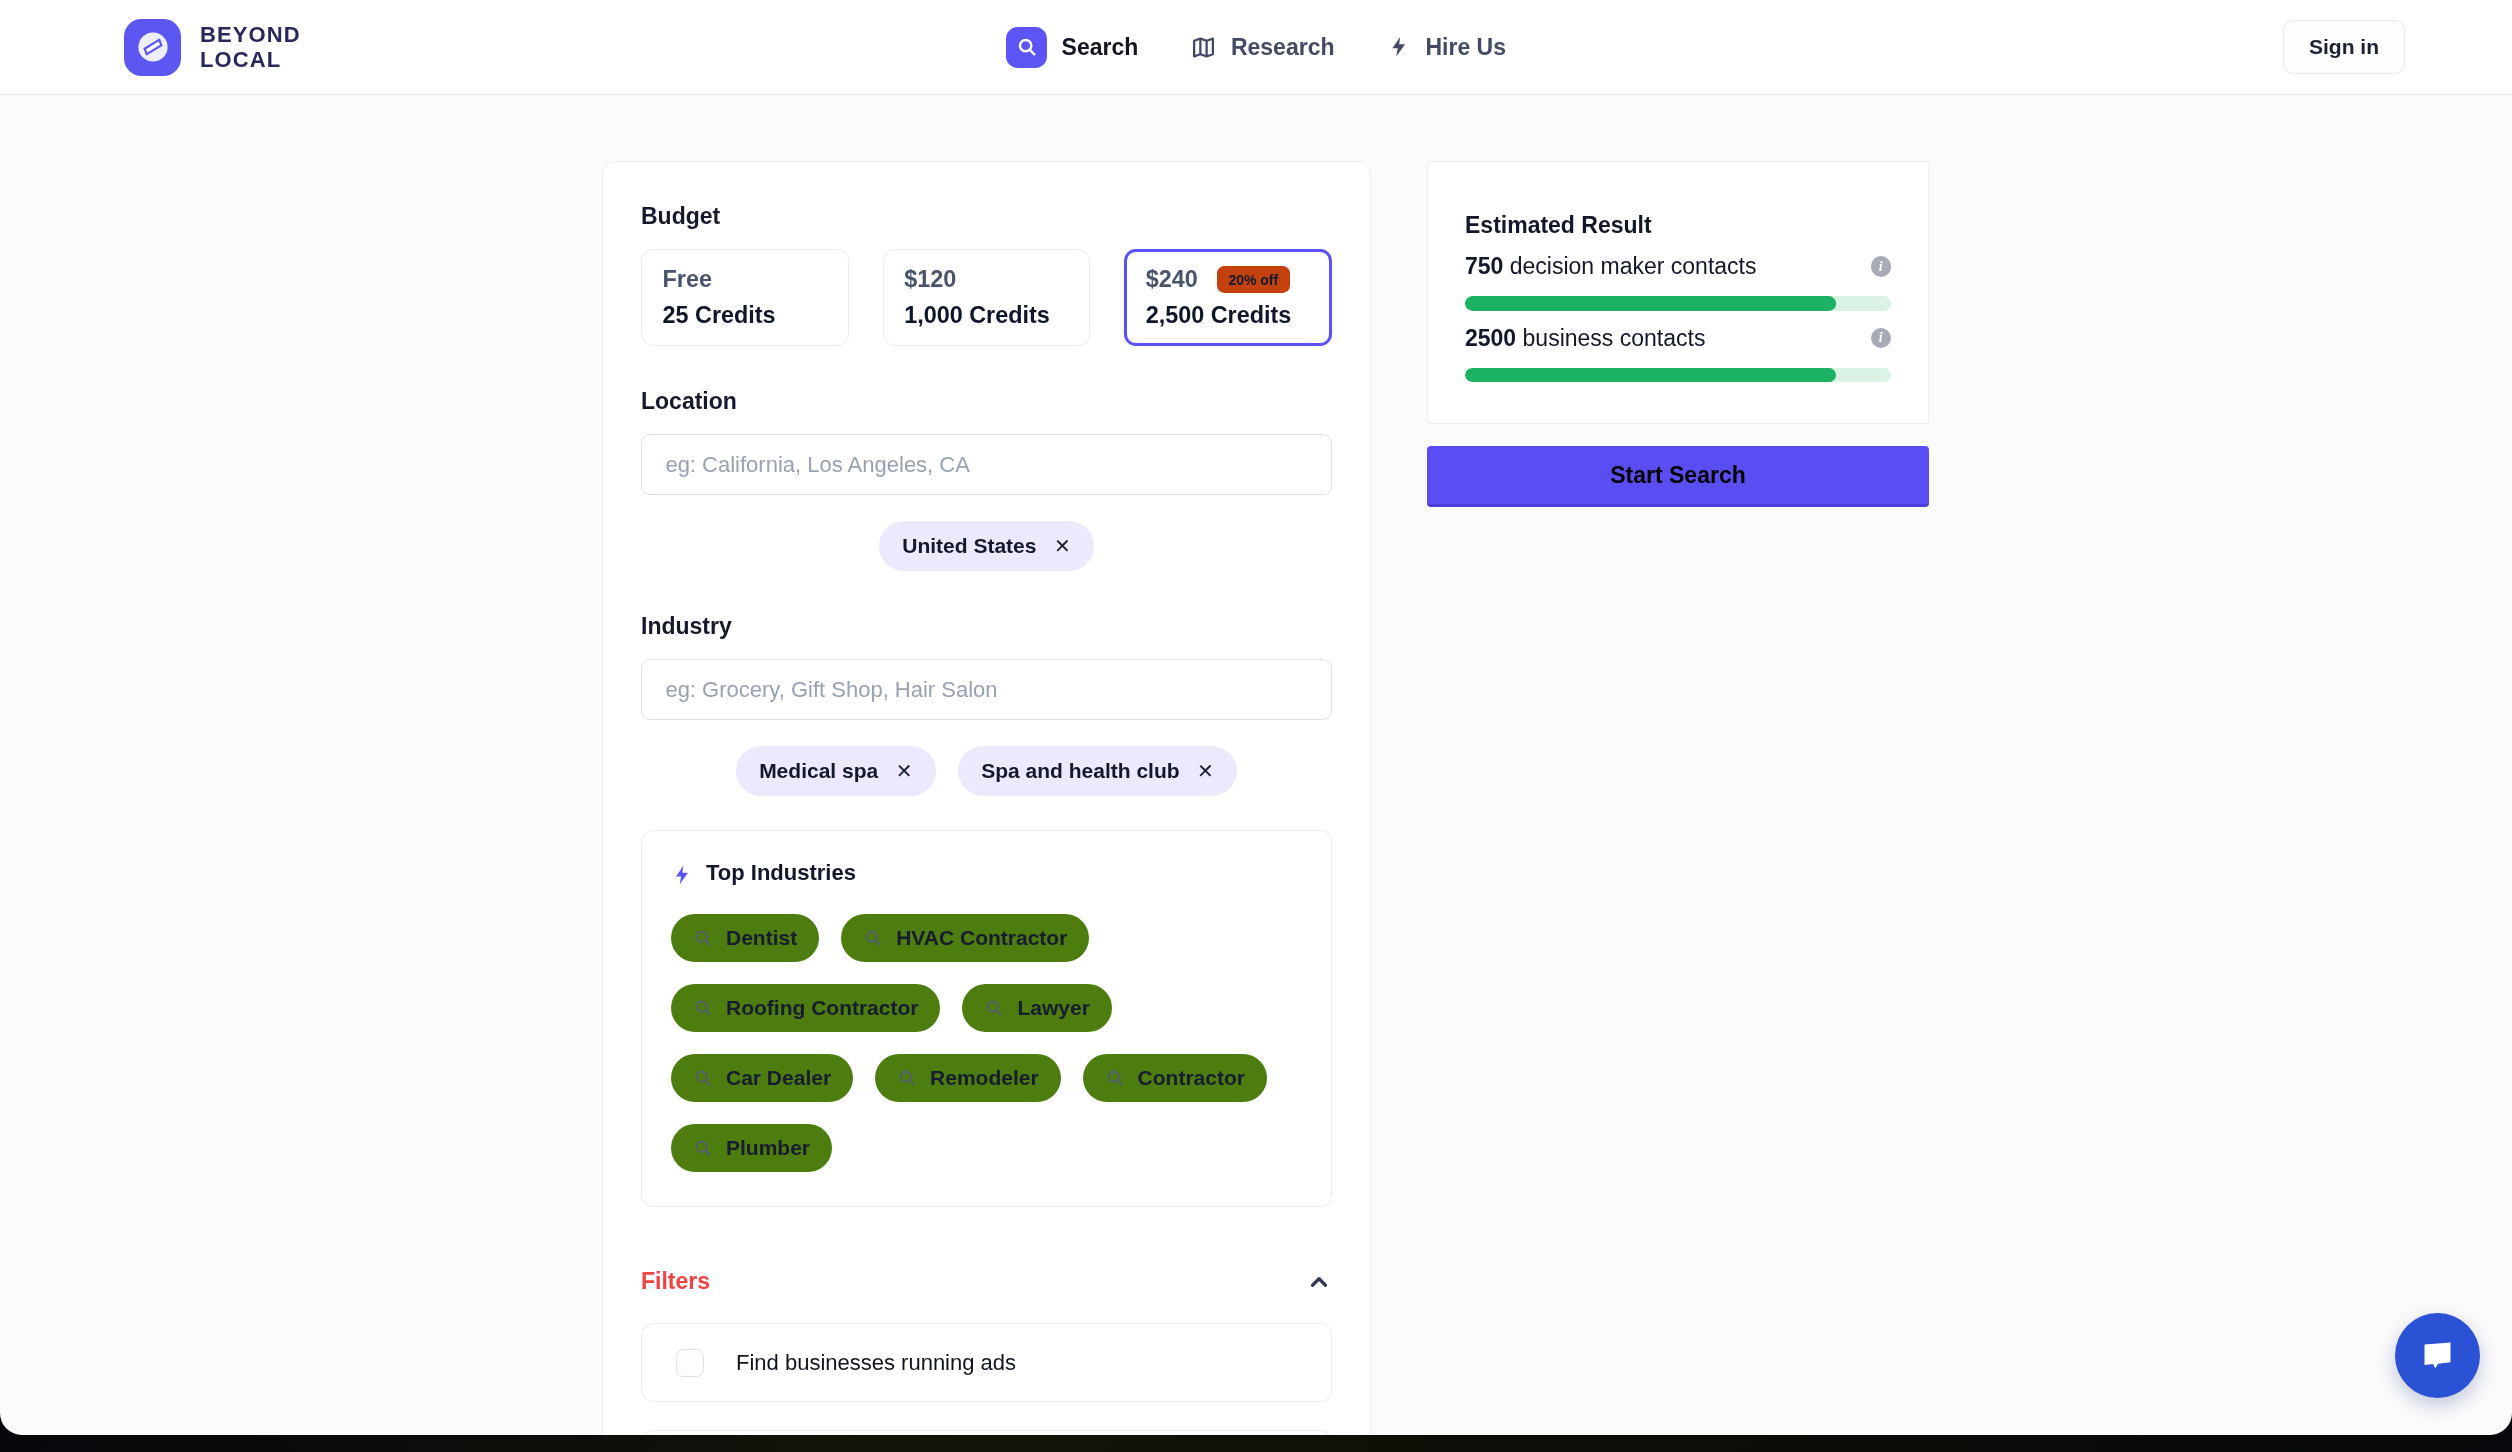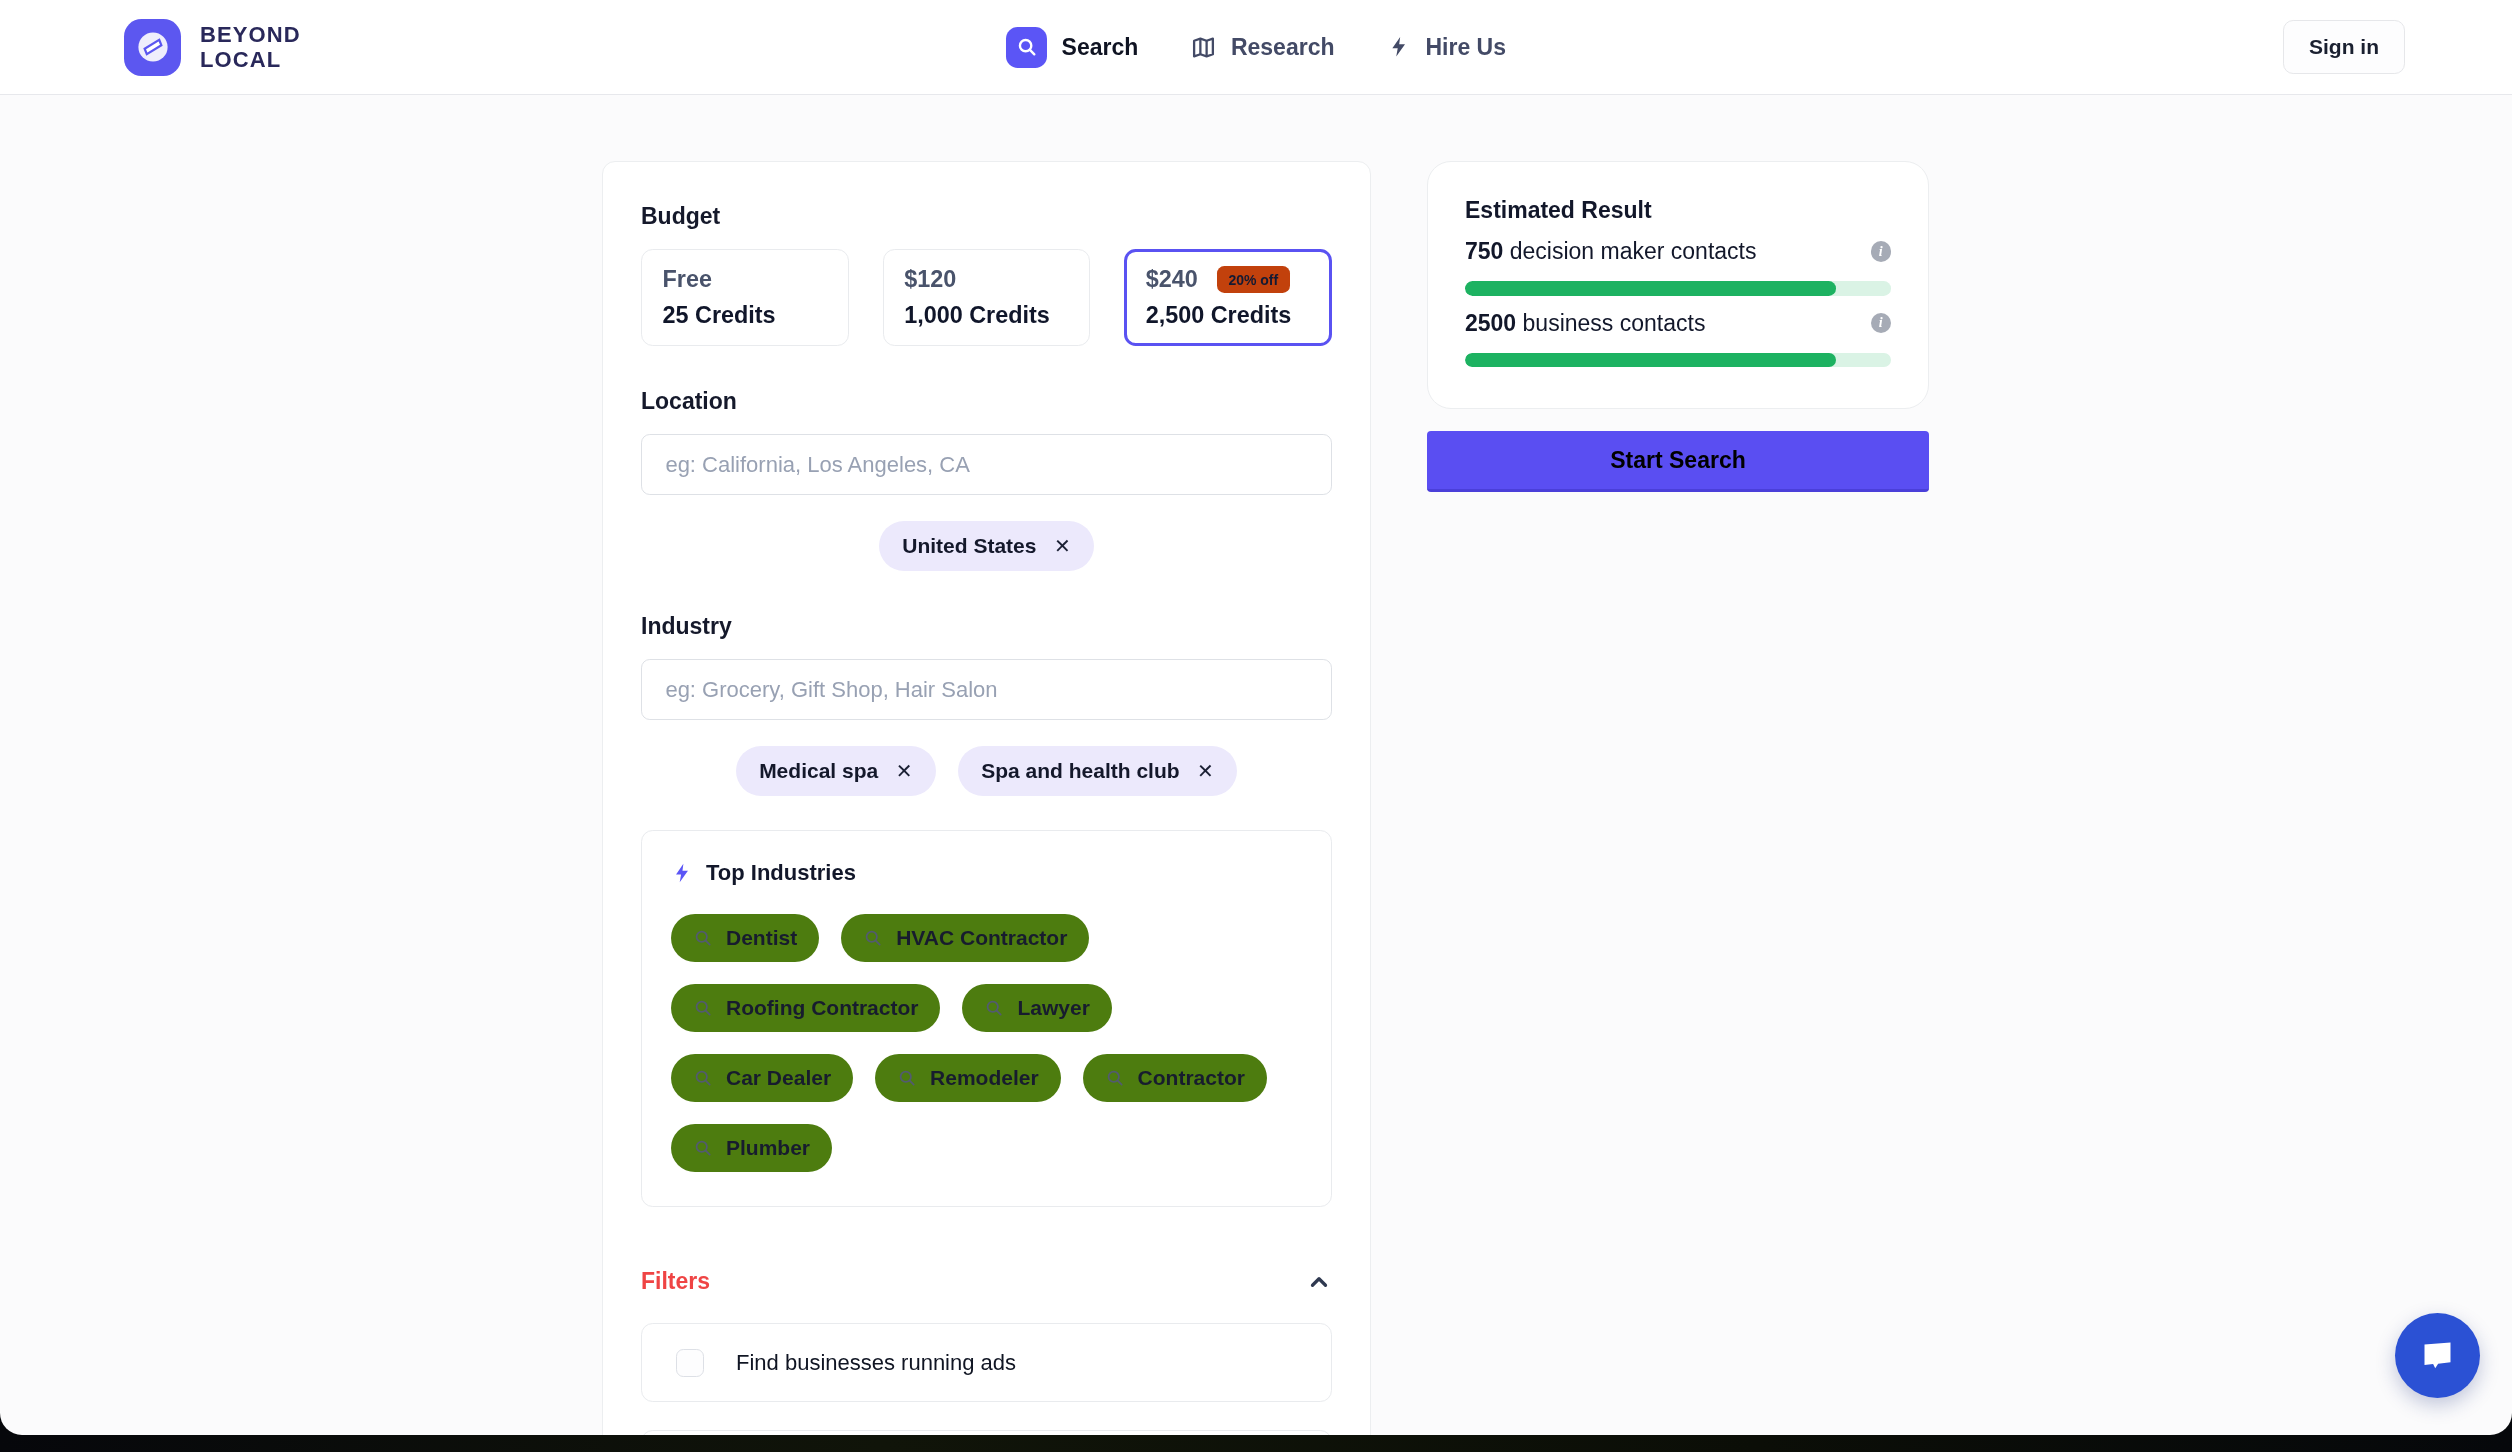--- a/index.html
+++ b/index.html
@@ -70,41 +70,41 @@
   }
   .text-input::placeholder { color:#98a1b3; }
   .chip-row { display:flex; flex-wrap:wrap; gap:22px; margin-top:26px;justify-content:center; }
   .chip-selected {
     display:flex; align-items:center; gap:17.5px; background:#ece9fc; border-radius:730px;
     height:50px; padding:0 23.4px; font-size:21px; font-weight:700; color:#14182b; cursor:default;
   }
   .chip-close { font-size:20px; font-weight:400; color:#1a1f33; cursor:pointer; line-height:1; }
   
   .top-panel { margin-top:34px; border:1.5px solid #e9ebee; border-radius:11.7px; padding:29px 29px 34px; }
-  .top-title-row { display:flex; align-items:center; gap:13px; }
+  .top-title-row { display:flex; align-items:flex-end; gap:13px; }
   .top-title { font-size:22px; font-weight:700; color:#12172a; }
   .suggest-wrap { display:flex; flex-wrap:wrap; gap:22px 22px; margin-top:28px; }
   .chip-suggest {
     display:flex; align-items:center; gap:13px; background:#4d7c0f; border-radius:730px;
     height:48px; padding:0 22px; font-size:21px; font-weight:600; color:#171c2e; cursor:pointer;
   }
   
   .filters-head { margin-top:61px; display:flex; align-items:center; justify-content:space-between; }
   .filters-label { font-size:23px; font-weight:700; color:#ef4444; }
   .filter-row {
     margin-top:28px; border:1.5px solid #e9ebee; border-radius:11.7px; height:79px;
     display:flex; align-items:center; padding:0 34px; gap:32px; background:#fff; cursor:pointer;
   }
   .checkbox {
     width:28px; height:28px; border:1.5px solid #dde0e6; border-radius:7.3px; background:#fdfdfe; flex:0 0 auto;
   }
   .filter-label { font-size:22px; font-weight:500; color:#101523; }
   
   .estimate-card {
-    background:#fff; border:1.5px solid #eceef0; border-radius:24px; padding:35px 37px 41px;
+    background:#fff; border:1.5px solid #eceef0; border-radius:3px; padding:50px 37px 41px;
   }
   .estimate-title { font-size:23px; font-weight:700; color:#12172a; }
   .estimate-row { margin-top:14px; display:flex; align-items:center; }
   .estimate-text { font-size:23px; color:#12172a; }
   .estimate-text b { font-weight:700; }
   .info-icon {
     margin-left:auto; width:20.5px; height:20.5px; border-radius:50%; background:#a6abb6;
     color:#fff; font-size:14px; font-weight:700; display:flex; align-items:center; justify-content:center;
     font-family:"Liberation Serif", serif; font-style:italic;
   }

